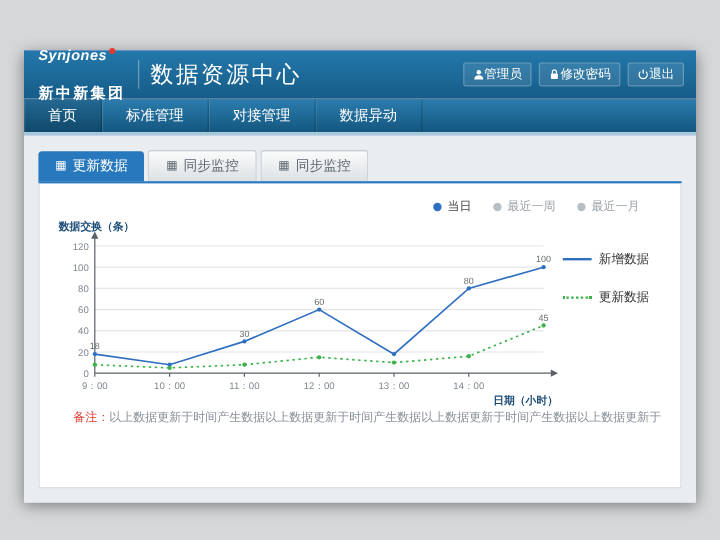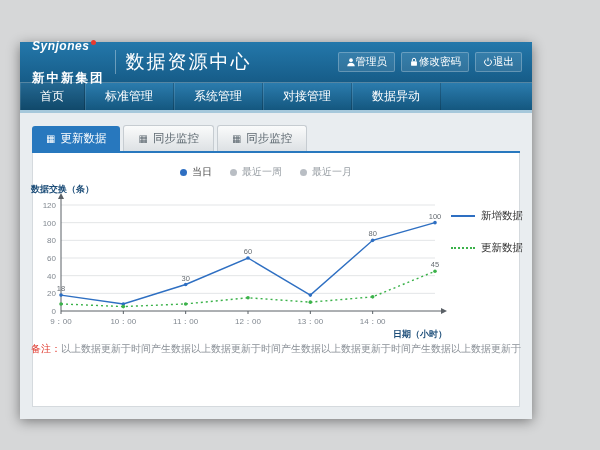--- a/index.html
+++ b/index.html
@@ -2,21 +2,21 @@
 <html><head>
 <meta charset="utf-8">
 <style>
   html,body{margin:0;padding:0}
   body{
     width:600px;height:450px;overflow:hidden;position:relative;
     background:#d6d7d8;
     font-family:"Liberation Sans","DejaVu Sans",sans-serif;
   }
   .window{
-    position:absolute;left:20px;top:42px;width:512px;height:376px;
+    position:absolute;left:20px;top:42px;width:560px;height:376px;
     background:#c4b5fd;box-shadow:0 3px 12px rgba(0,0,0,.45);
   }
   
   .topbar{
     height:40px;background:linear-gradient(#2478ab,#165c88);
     display:flex;align-items:center;padding:0 10px;gap:10px;box-sizing:border-box;
   }
   .logo{line-height:1;position:relative;padding-left:2px}
   .logo-en{color:#fff;font-weight:bold;font-style:italic;font-size:12px;letter-spacing:.5px}
   .logo-red-dot{display:inline-block;width:5px;height:5px;border-radius:50%;background:#e8392e;margin-left:2px;vertical-align:top}
@@ -50,21 +50,21 @@
   .tab{
     font-size:11.5px;padding:5px 14px;border-radius:3px 3px 0 0;
     display:flex;gap:5px;align-items:center;cursor:pointer;white-space:nowrap;
   }
   .tab.active{background:#2878be;color:#fff}
   .tab.inactive{background:linear-gradient(#fafbfb,#dde1e4);border:1px solid #c6ccd1;border-bottom:none;color:#5f6a72}
   .tab .tico{font-size:10px;line-height:1}
   .tab-underline{height:2px;background:#2878be}
   .panel{
     flex:1;background:#fff;border:1px solid #d5dade;border-top:none;
-    padding:8px 14px 10px;box-sizing:border-box;display:flex;flex-direction:column;align-items:center;
+    padding:8px 14px 10px;box-sizing:border-box;display:flex;flex-direction:column;
   }
   .filters{display:flex;justify-content:flex-end;gap:18px;padding:4px 20px 2px 0;font-size:10px}
   .filter{display:flex;align-items:center;gap:5px;cursor:pointer;color:#9aa0a6}
   .filter.active{color:#444}
   .dot{width:7px;height:7px;border-radius:50%;background:#b9bec4}
   .filter.active .dot{background:#2e6fc2}
   .chart-row{display:flex;align-items:flex-start}
   .series-legend{margin-top:28px;margin-left:2px;display:flex;flex-direction:column;gap:18px}
   .series-item{display:flex;align-items:center;gap:6px;font-size:10.5px;color:#333;cursor:pointer;white-space:nowrap}
   .line-sample{width:24px;height:0;border-top:2px solid #2e6fc2}
@@ -109,23 +109,20 @@
       </span>
     </div>
   </div>
 
   <div class="mainnav">
     <div class="nav-item active">
         <span>首页</span>
       </div>
     <div class="nav-item">
         <span>标准管理</span>
-      </div>
-    <div class="nav-item">
-        <span>系统管理</span>
       </div>
     <div class="nav-item">
         <span>对接管理</span>
       </div>
     <div class="nav-item">
         <span>数据异动</span>
       </div>
   </div>
   <div class="strip"></div>
 

